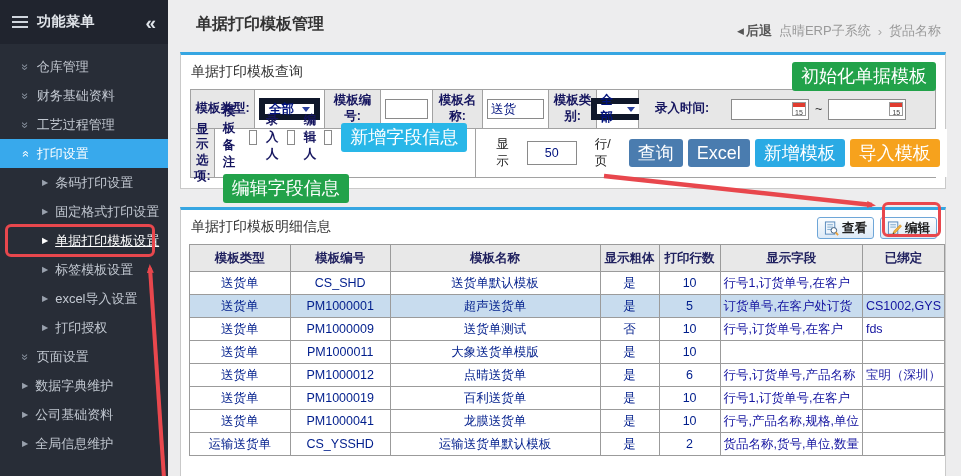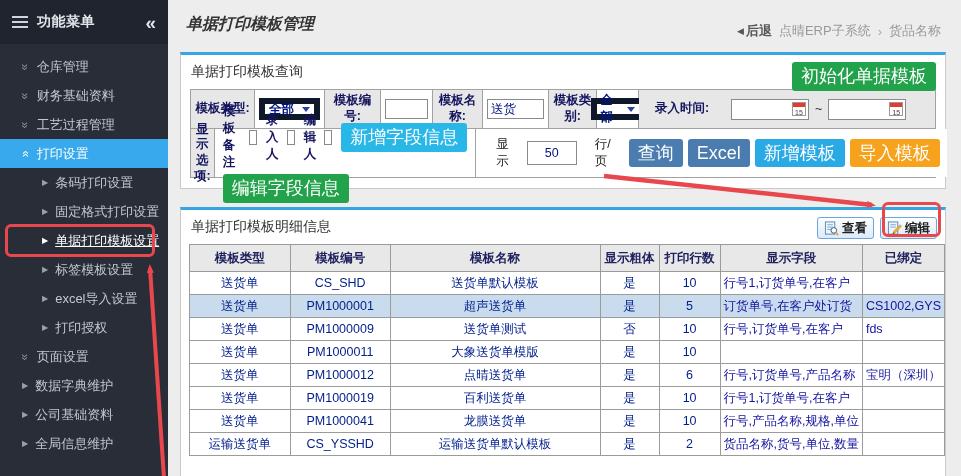--- a/index.html
+++ b/index.html
@@ -20,21 +20,21 @@
   .sb-item .dblchev{display:inline-block;font-size:12px;color:#8b94a1;transform:rotate(90deg);margin:0 8px 0 0;line-height:1;}
   .sb-item.expanded .dblchev{transform:rotate(-90deg);color:#fff;}
   .sb-item.parent,.sb-item.leaf{padding-left:22px;}
   .sb-item.child{padding-left:42px;}
   .sb-item .tri{font-size:8px;color:#99a1ad;margin-right:7px;line-height:1;}
   .sb-item.active{background:#38a9ec;color:#fff;}
   .sb-item.selected{color:#fff;}
   .sb-item.selected .lbl{text-decoration:underline;}
   .sb-item.selected .tri{color:#fff;}
   
-  .page-title{position:absolute;left:186px;top:14px;font-size:16px;font-weight:bold;color:#333;font-style:italic;}
+  .page-title{position:absolute;left:196px;top:14px;font-size:16px;font-weight:bold;color:#333;}
   .crumbs{position:absolute;right:20px;top:22px;font-size:13px;color:#999;display:flex;align-items:center;gap:7px;}
   .back{color:#555;font-weight:bold;display:flex;align-items:center;gap:2px;cursor:pointer;}
   .back .tri-l{font-size:9px;color:#555;}
   .crumb-sep{color:#aaa;}
   
   .panel{position:absolute;background:#fff;border:1px solid #c9c9c9;border-top:3px solid #36a6e2;box-sizing:border-box;}
   .panel-query{left:180px;top:52px;width:766px;height:137px;}
   .panel-detail{left:180px;top:207px;width:766px;height:272px;}
   .panel-title{font-size:14px;color:#333;padding:8px 10px 4px 10px;}
   

